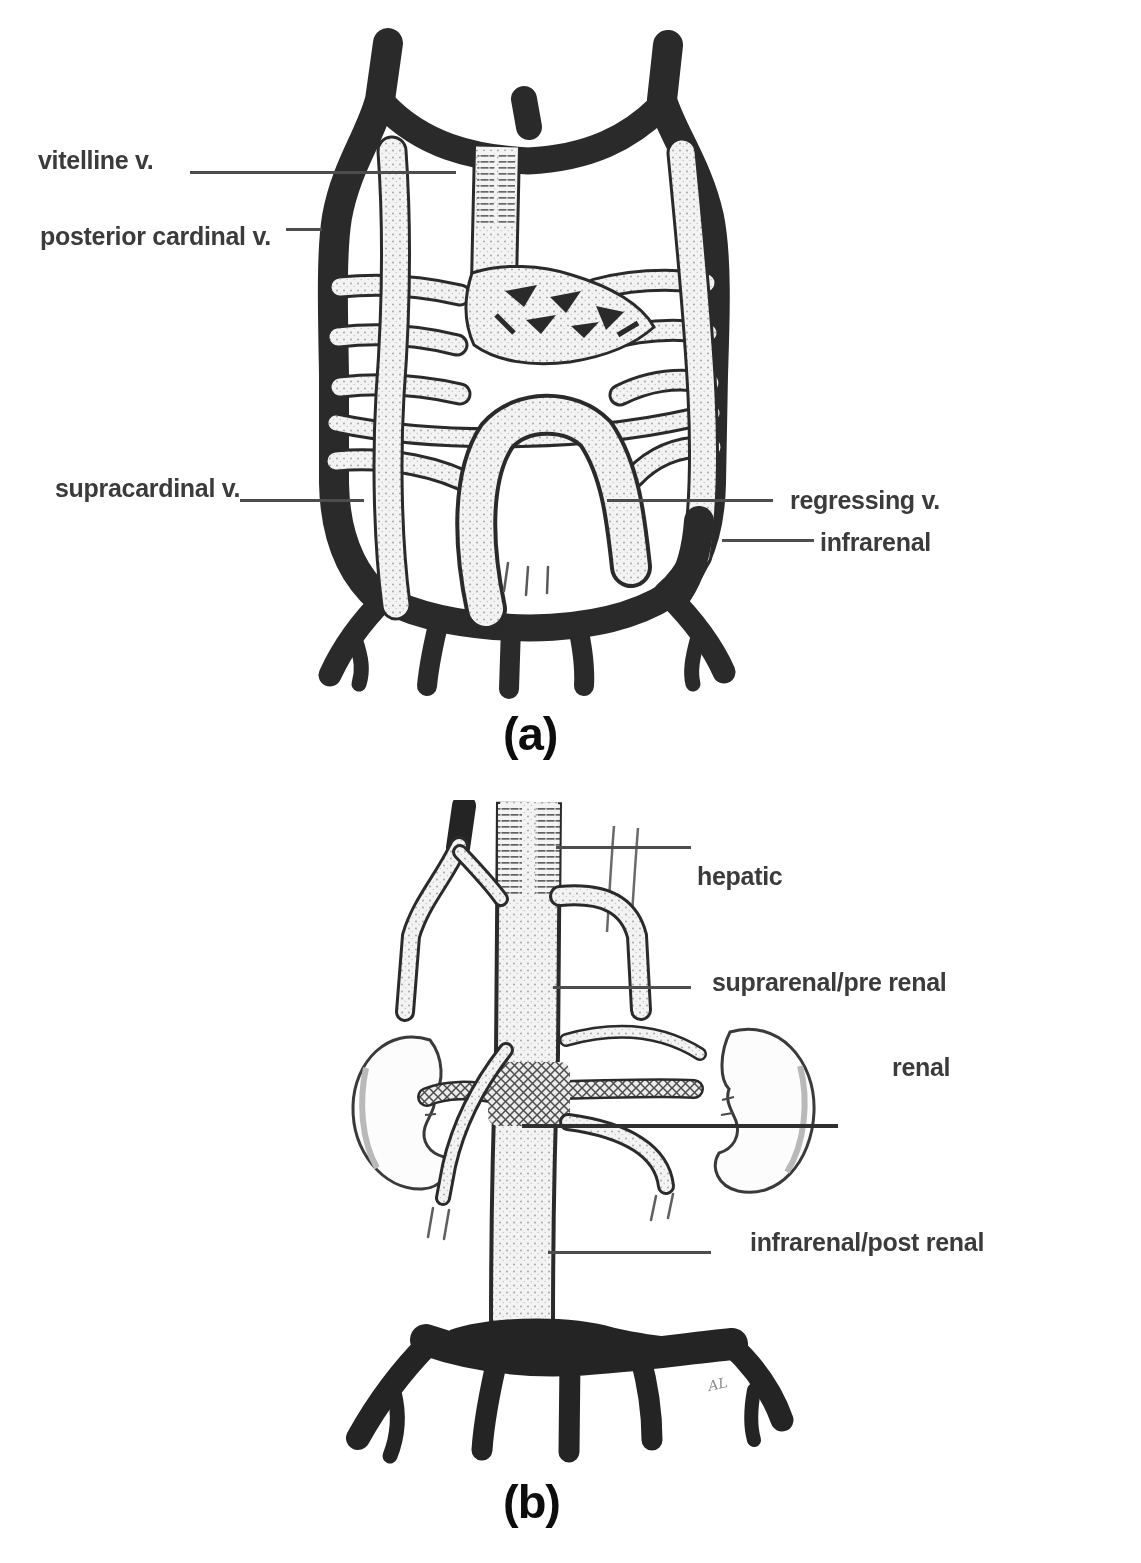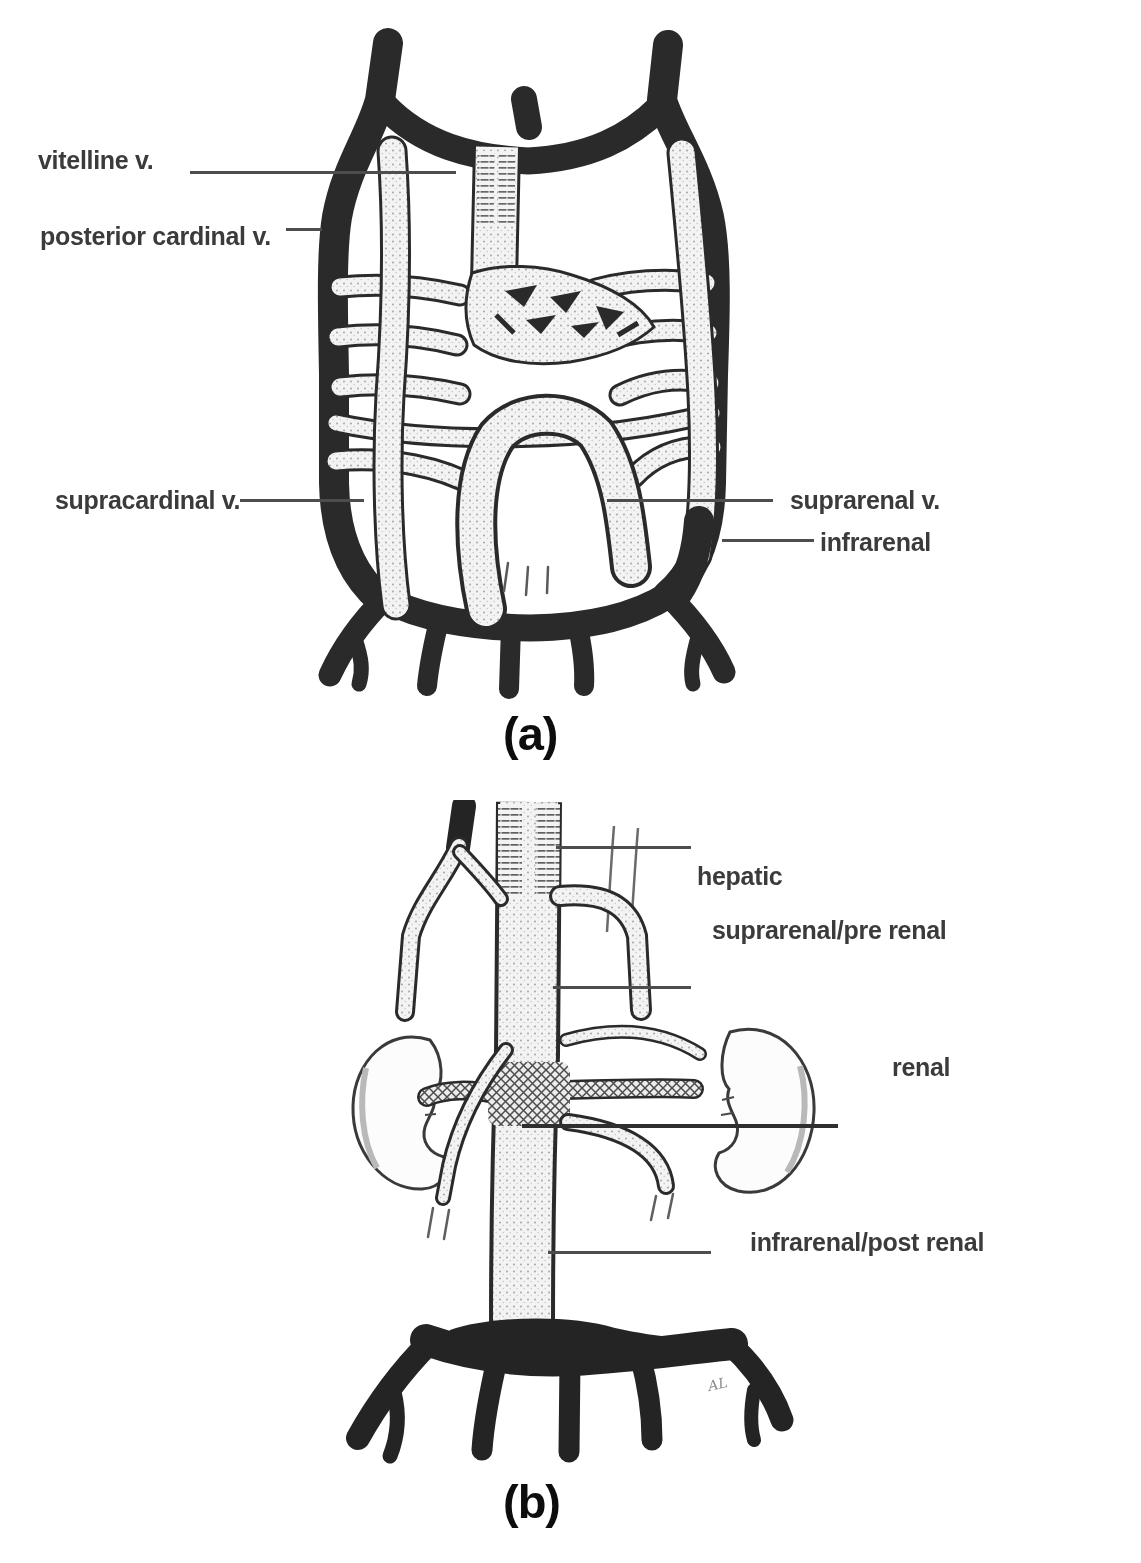--- a/index.html
+++ b/index.html
@@ -221,35 +221,35 @@
     </g>
     <path d="M 120 530 C 160 516 240 514 285 528 C 330 538 370 540 400 542 L 398 560 C 330 562 250 566 180 562 C 140 558 110 548 120 530 Z" fill="#242424"></path>
   </svg>
 
   <div class="lbl" style="left:38px;top:146px">vitelline v.</div>
   <div class="leader" style="left:190px;top:171px;width:266px"></div>
 
   <div class="lbl" style="left:40px;top:222px">posterior cardinal v.</div>
   <div class="leader" style="left:286px;top:228px;width:36px"></div>
 
-  <div class="lbl" style="left:55px;top:486px">supracardinal v.</div>
+  <div class="lbl" style="left:55px;top:474px">supracardinal v.</div>
   <div class="leader" style="left:240px;top:499px;width:124px"></div>
 
-  <div class="lbl" style="left:790px;top:486px">suprarenal v.</div>
+  <div class="lbl" style="left:790px;top:486px">regressing v.</div>
   <div class="leader" style="left:607px;top:499px;width:166px"></div>
 
   <div class="lbl" style="left:820px;top:528px">infrarenal</div>
   <div class="leader" style="left:722px;top:539px;width:92px"></div>
 
   <div class="caption" style="left:503px;top:706px">(a)</div>
 
   <div class="lbl" style="left:697px;top:862px">hepatic</div>
   <div class="leader" style="left:556px;top:846px;width:135px"></div>
 
-  <div class="lbl" style="left:712px;top:916px">suprarenal/pre renal</div>
+  <div class="lbl" style="left:712px;top:968px">suprarenal/pre renal</div>
   <div class="leader" style="left:553px;top:986px;width:138px"></div>
 
   <div class="lbl" style="left:892px;top:1053px">renal</div>
   <div class="leader thick" style="left:522px;top:1124px;width:316px"></div>
 
   <div class="lbl" style="left:750px;top:1228px">infrarenal/post renal</div>
   <div class="leader" style="left:548px;top:1251px;width:163px"></div>
 
   <div class="initials" style="left:708px;top:1376px">AL</div>
 

